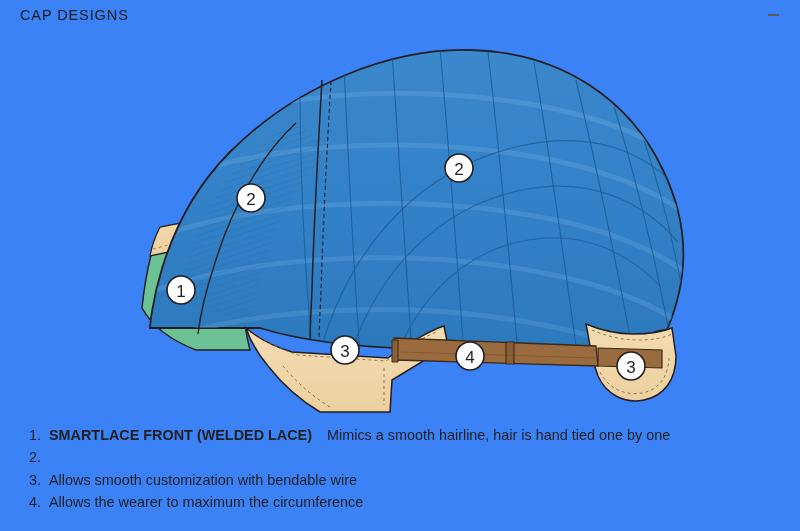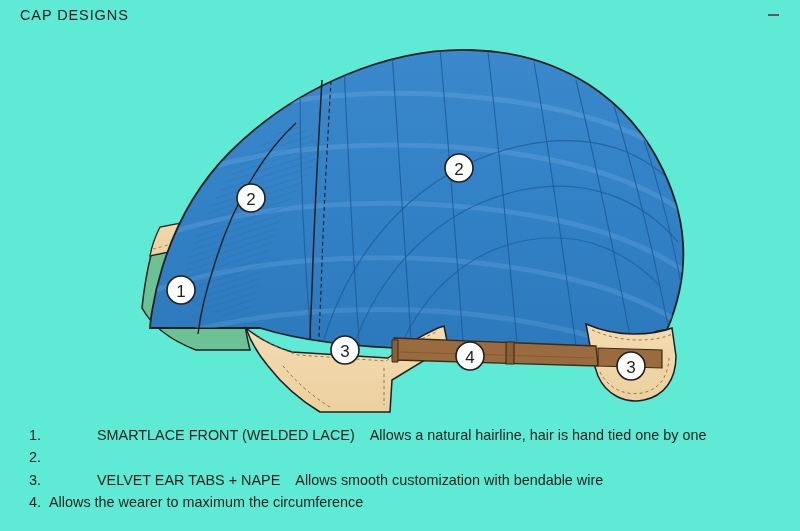--- a/index.html
+++ b/index.html
@@ -13,21 +13,21 @@
     height: 531px;
     font-family: "Liberation Sans", sans-serif;
     color: #231f20;
     overflow: hidden;
     position: relative;
   }
   .page {
     position: relative;
     width: 800px;
     height: 531px;
-    background: #5eead4;
+    background: #3b82f6;
   }
 
   
   .header {
     position: absolute;
     top: 0;
     left: 0;
     width: 800px;
     height: 30px;
     display: flex;
@@ -88,23 +88,22 @@
     white-space: nowrap;
   }
   .legend-num {
     width: 19px;
     flex: 0 0 19px;
     text-align: right;
     padding-right: 8px;
     font-weight: 400;
   }
   .legend-term {
-    font-weight: normal;
+    font-weight: bold;
     padding-right: 15px;
-    margin-left: 48px;
   }
   .legend-desc {
     font-weight: 400;
   }
 
   
   .marker-circle {
     fill: #ffffff;
     stroke: #231f20;
     stroke-width: 1.6;
@@ -295,30 +294,29 @@
         <text class="marker-text" x="631" y="339">3</text>
       </g>
     </svg>
   </div>
 
   <div class="legend">
 
     <div class="legend-item">
       <span class="legend-num">1.</span>
       <span class="legend-term">SMARTLACE FRONT (WELDED LACE)</span>
-      <span class="legend-desc">Allows a natural hairline, hair is hand tied one by one</span>
+      <span class="legend-desc">Mimics a smooth hairline, hair is hand tied one by one</span>
     </div>
 
     <div class="legend-item">
       <span class="legend-num">2.</span>
     </div>
 
     <div class="legend-item">
       <span class="legend-num">3.</span>
-      <span class="legend-term">VELVET EAR TABS + NAPE</span>
       <span class="legend-desc">Allows smooth customization with bendable wire</span>
     </div>
 
     <div class="legend-item">
       <span class="legend-num">4.</span>
       <span class="legend-desc">Allows the wearer to maximum the circumference</span>
     </div>
 
   </div>
 

